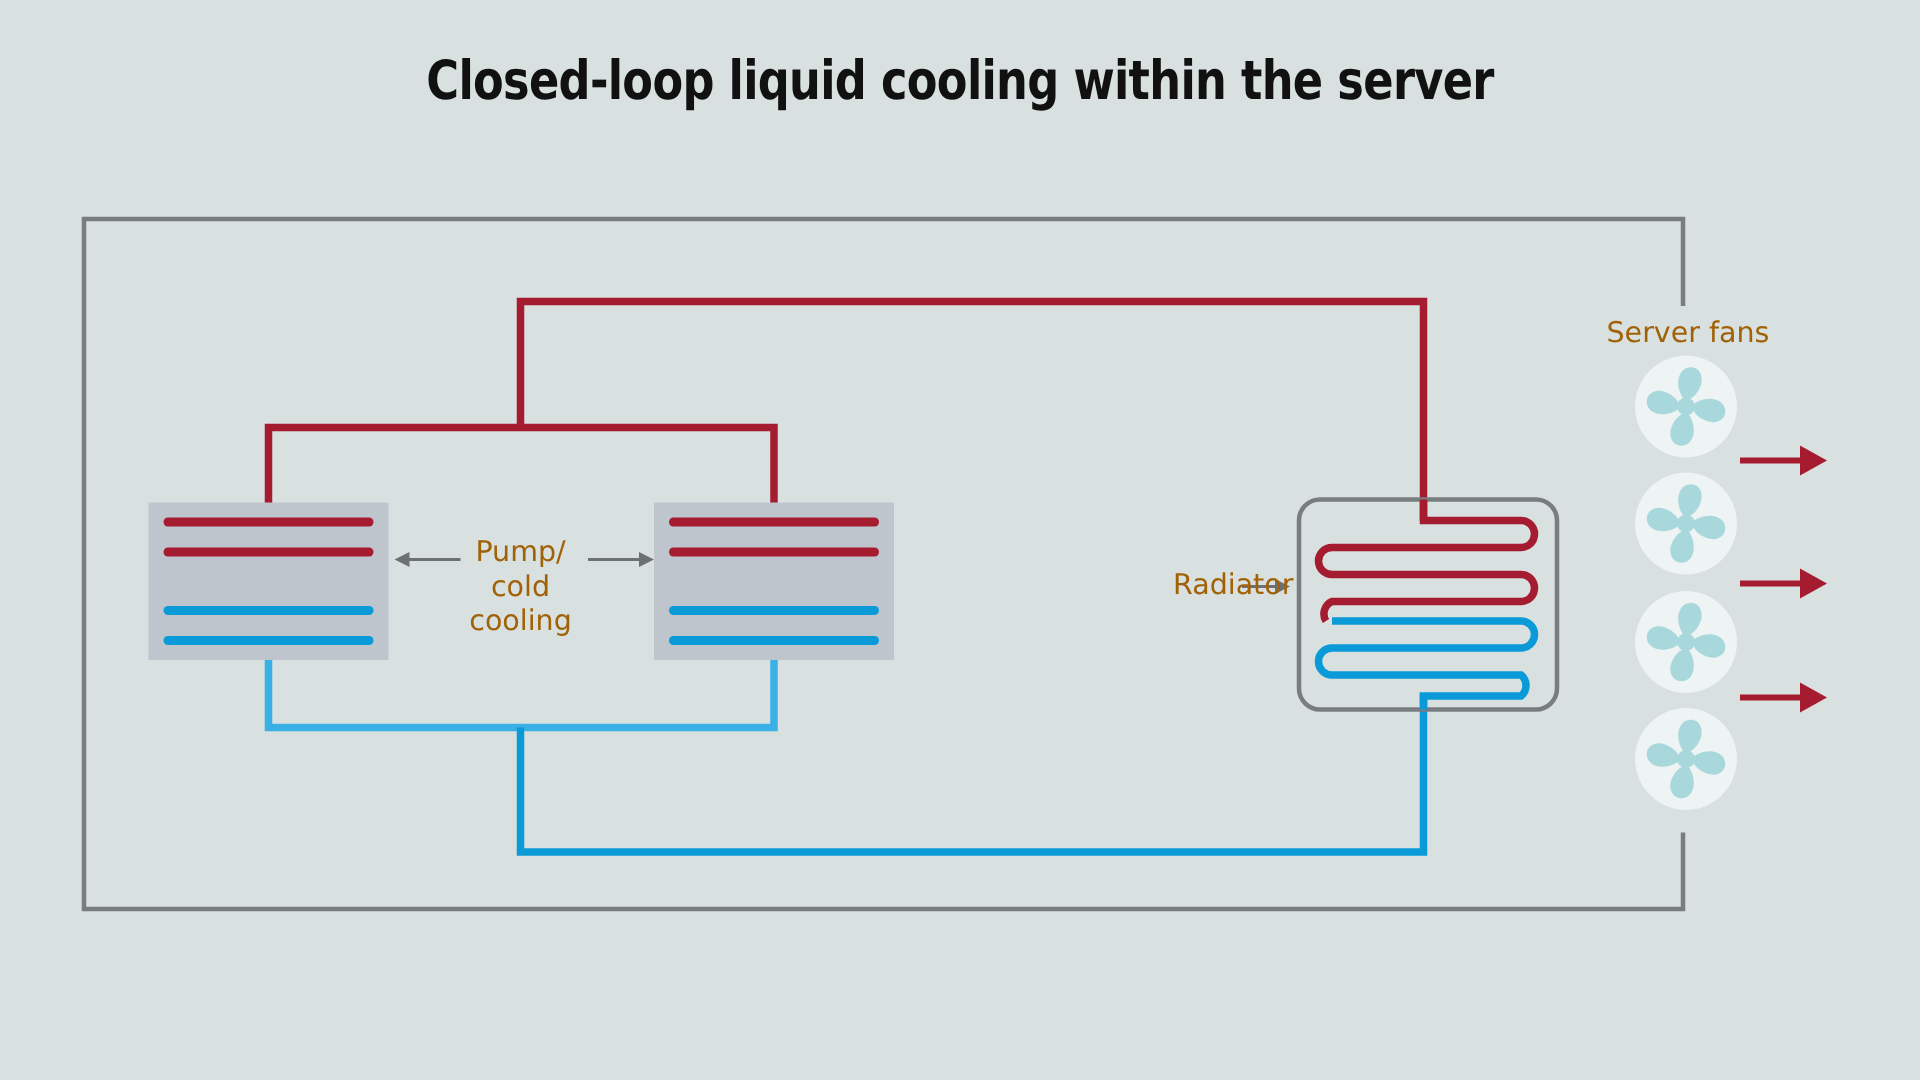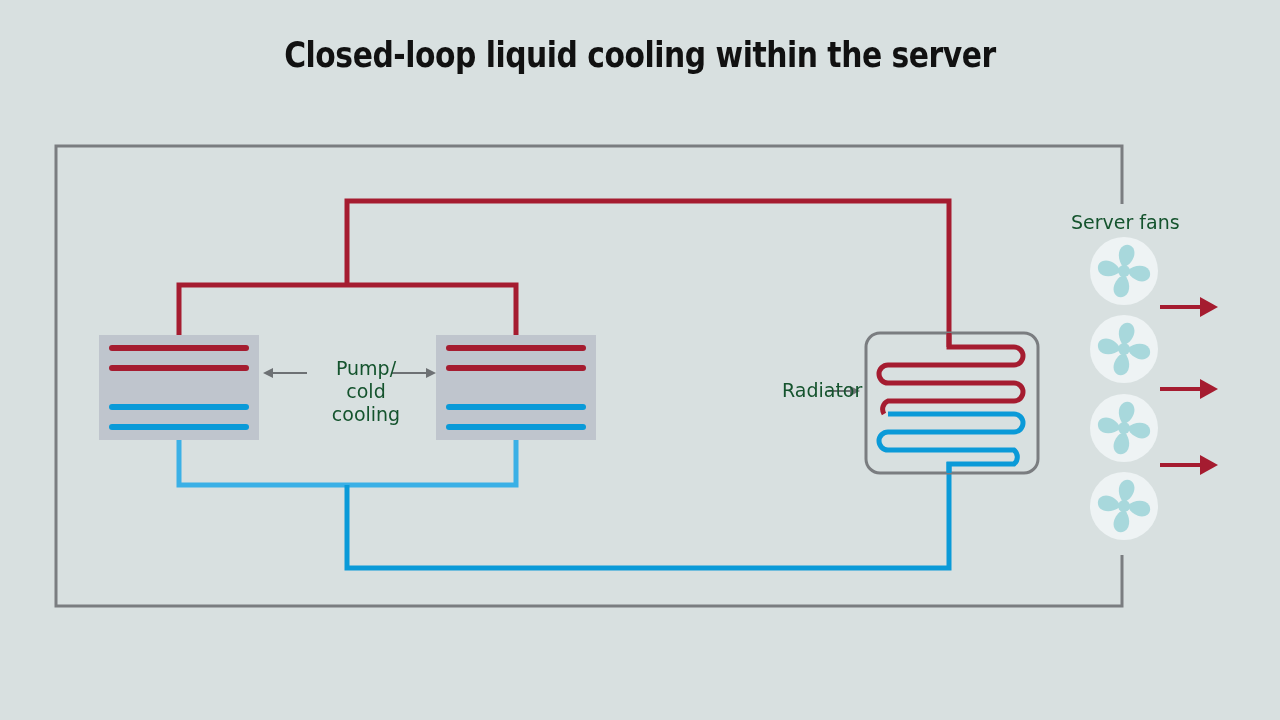--- a/index.html
+++ b/index.html
@@ -1,19 +1,19 @@
 <!DOCTYPE html>
 <html><head>
   <meta charset="utf-8">
   <style>
     html, body { margin:0; padding:0; }
     body { width:1280px; height:720px; background:#d8e0e0; overflow:hidden; position:relative; font-family:"DejaVu Sans", sans-serif; }
     #title { position:absolute; left:0; top:34px; width:1280px; text-align:center; font-family:"DejaVu Sans Condensed","DejaVu Sans", sans-serif; font-weight:bold; font-size:36px; color:#111; letter-spacing:-0.5px; transform:scaleX(0.92); }
     svg#diagram { position:absolute; left:0; top:0; }
-    .label { position:absolute; color:#14532d; font-family:"DejaVu Sans", sans-serif; font-size:19px; line-height:23px; }
+    .label { position:absolute; color:#a16207; font-family:"DejaVu Sans", sans-serif; font-size:19px; line-height:23px; }
   </style>
 </head>
 <body>
 
 <div id="title">Closed-loop liquid cooling within the server</div>
 
 <svg id="diagram" width="1280" height="720">
   <defs>
     <linearGradient id="mixgrad" x1="0" y1="0" x2="0" y2="1">
       <stop offset="0" stop-color="#a51c30"></stop>
@@ -116,18 +116,18 @@
         <line x1="1160" x2="1202" y1="389" y2="389" stroke="#a51c30" stroke-width="4"></line>
         <polygon points="1218,389 1200,379 1200,399" fill="#a51c30"></polygon>
       </g>
       <g>
         <line x1="1160" x2="1202" y1="465" y2="465" stroke="#a51c30" stroke-width="4"></line>
         <polygon points="1218,465 1200,455 1200,475" fill="#a51c30"></polygon>
       </g>
     </g>
 </svg>
 
-<div class="label" style="left:311px; top:357px; width:110px; text-align:center;">
+<div class="label" style="left:292px; top:357px; width:110px; text-align:center;">
   <div>Pump/</div>
   <div>cold cooling</div>
 </div>
 <div class="label" style="left:782px; top:379px;">Radiator</div>
 <div class="label" style="left:1071px; top:211px;">Server fans</div>
 
 </body></html>

